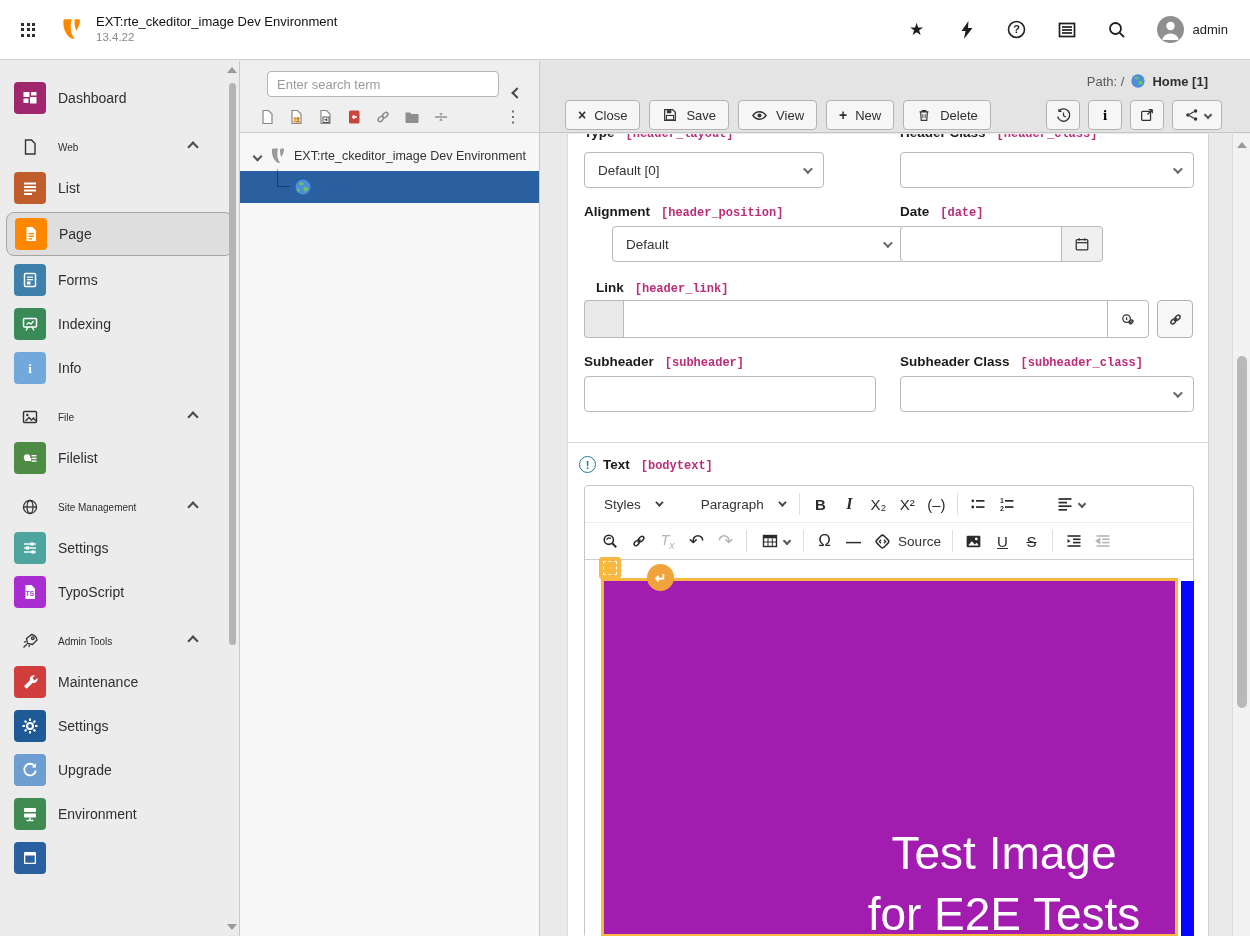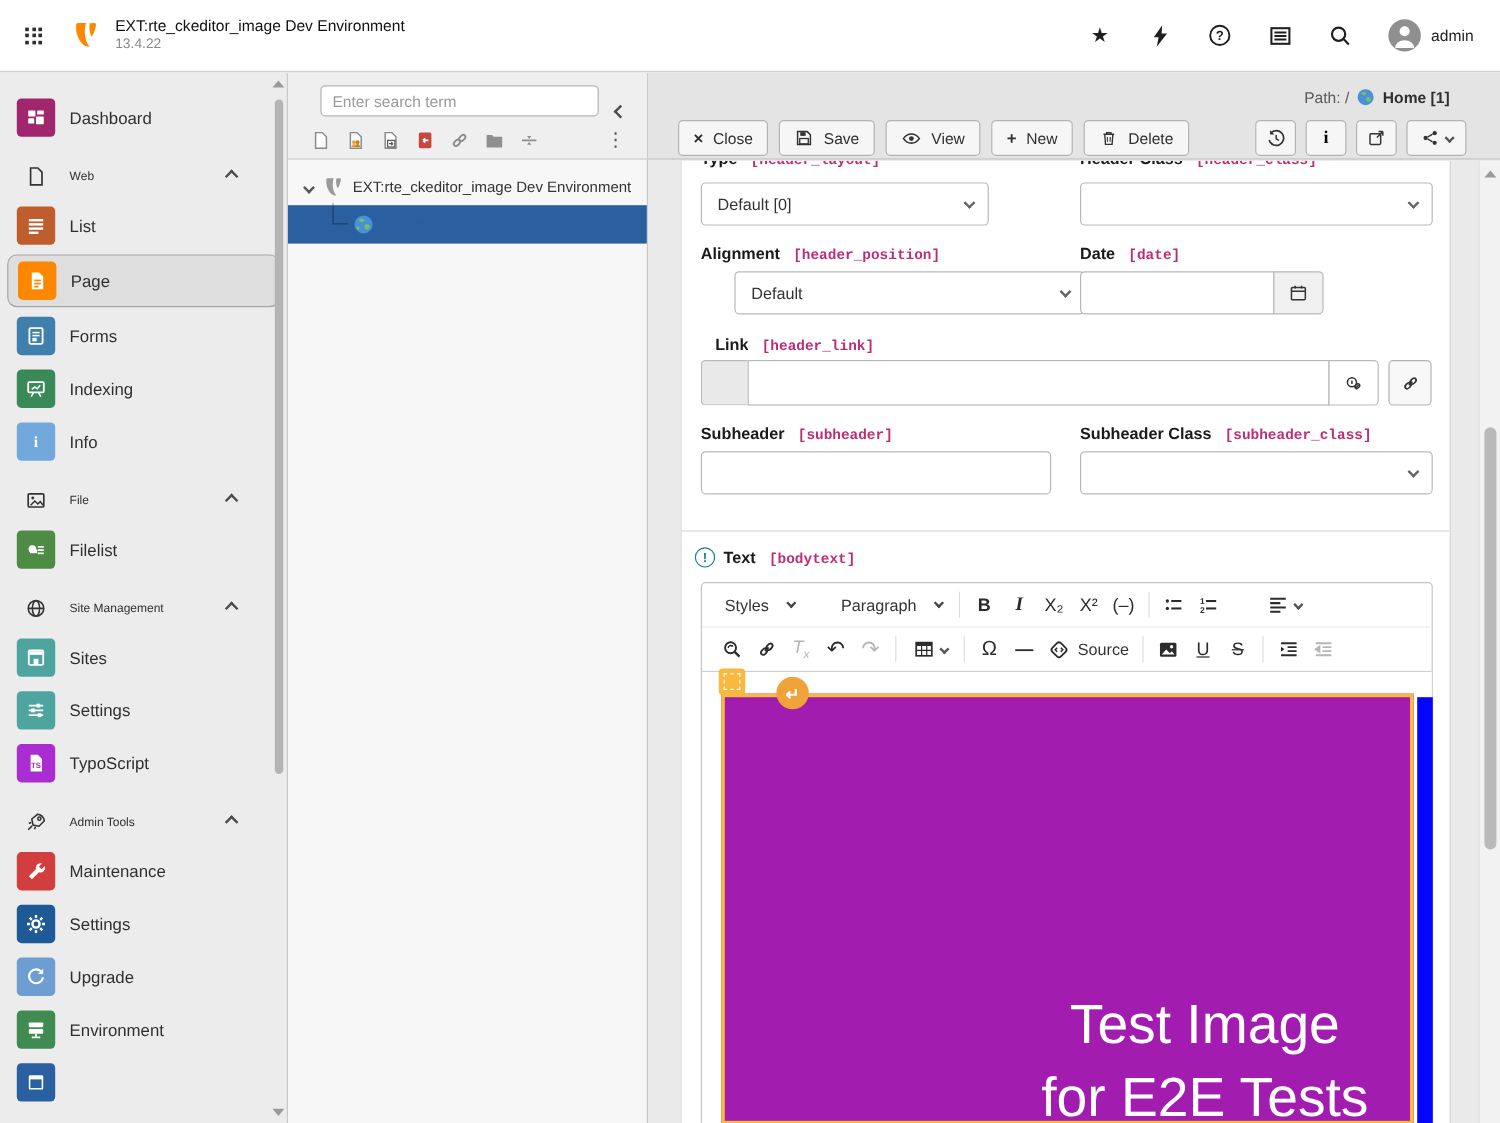--- a/index.html
+++ b/index.html
@@ -298,30 +298,20 @@
           <svg width="18" height="18" viewBox="0 0 18 18" fill="none" stroke="#333" stroke-width="1.3">
             <circle cx="9" cy="9" r="6.5"></circle>
             <ellipse cx="9" cy="9" rx="3" ry="6.5"></ellipse>
             <line x1="2.5" y1="9" x2="15.5" y2="9"></line>
           </svg>
         </span>
       <span class="sec-label">Site Management</span>
       <span class="chev up"></span>
     </div>
 
-    <div class="mod-item">
-      <span class="mod-icon" style="background: rgb(78, 165, 160); color: rgb(78, 165, 160);">
-          <svg width="18" height="18" viewBox="0 0 18 18">
-            <rect x="3" y="3" width="12" height="12" rx="1" fill="none" stroke="#fff" stroke-width="1.5"></rect>
-            <rect x="3.7" y="3.7" width="10.6" height="3" fill="#fff"></rect>
-            <rect x="7" y="10" width="4" height="5" fill="#fff"></rect>
-          </svg>
-        </span>
-      <span class="mod-label">Sites</span>
-    </div>
 
     <div class="mod-item">
       <span class="mod-icon" style="background: rgb(78, 165, 160); color: rgb(78, 165, 160);">
           <svg width="18" height="18" viewBox="0 0 18 18">
             <g stroke="#fff" stroke-width="1.4">
               <line x1="3" y1="5" x2="15" y2="5"></line>
               <line x1="3" y1="9" x2="15" y2="9"></line>
               <line x1="3" y1="13" x2="15" y2="13"></line>
             </g>
             <rect x="9.5" y="3.4" width="3" height="3.2" fill="#fff"></rect>

